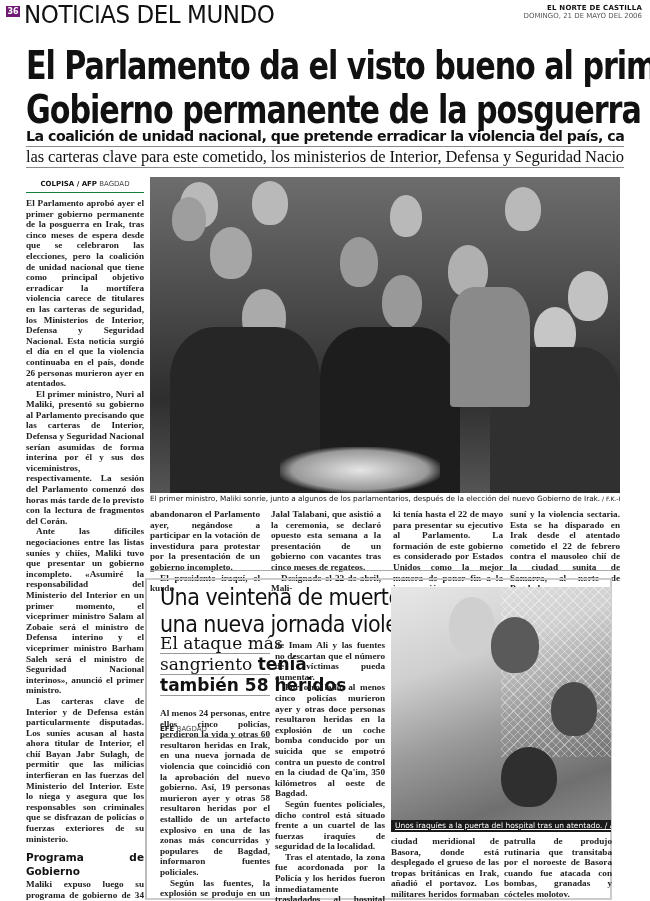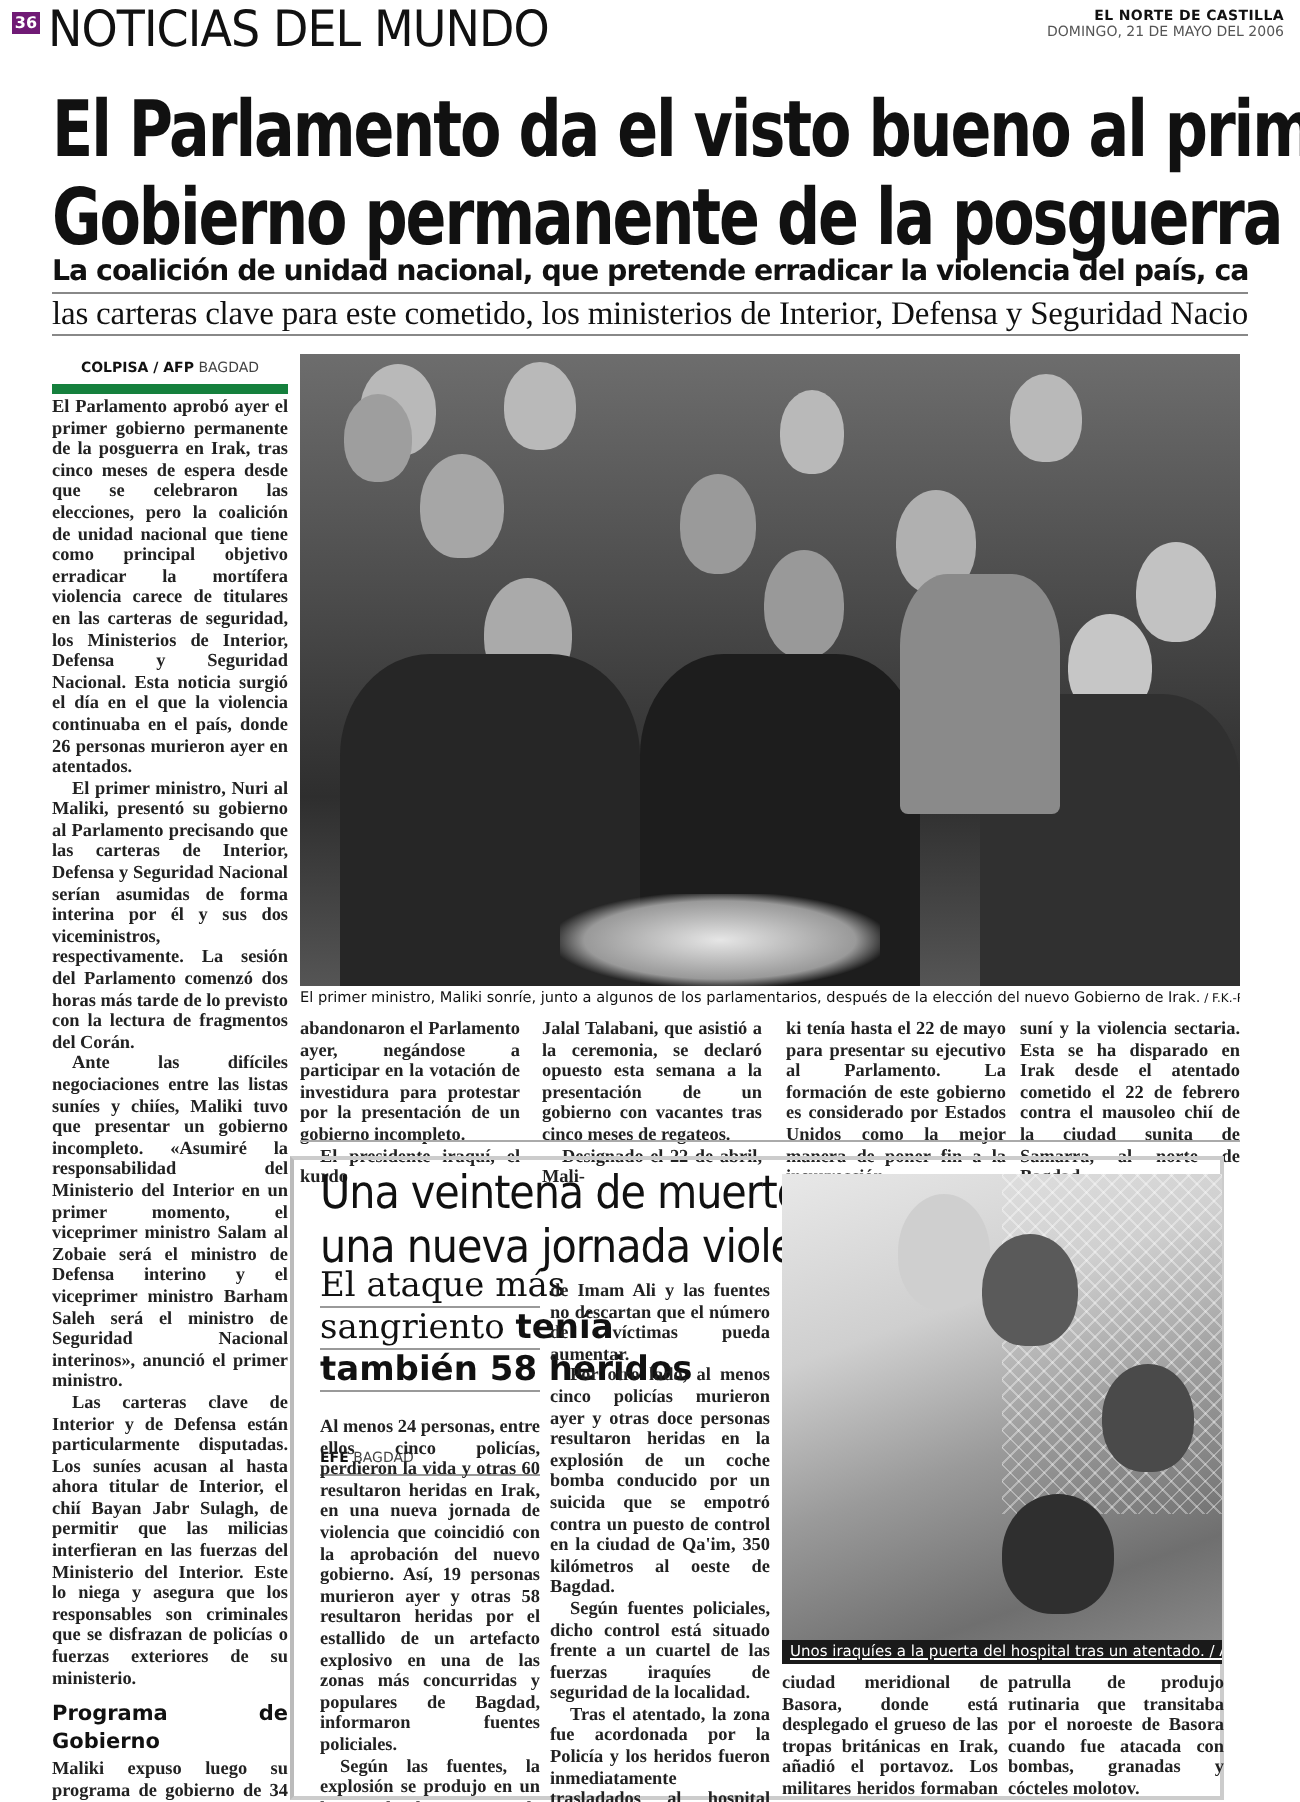--- a/index.html
+++ b/index.html
@@ -9,21 +9,21 @@
   .pagenum { left:6px; top:6px; width:14px; height:11px; background:#701a75; color:#fff; font:bold 8px "DejaVu Sans", sans-serif; text-align:center; line-height:11px; }
   .section { left:24px; top:0px; font:400 25px/30px "DejaVu Sans", sans-serif; letter-spacing:-0.5px; color:#111; transform:scaleX(0.92); transform-origin:left top; }
   .paper { right:8px; top:4px; text-align:right; font-family:"DejaVu Sans", sans-serif; }
   .paper .name { font-weight:bold; font-size:7px; line-height:8px; letter-spacing:0.2px; }
   .paper .date { font-size:7px; line-height:8px; color:#555; }
   .headline { left:26px; top:44px; width:610px; font:bold 39px/44px "DejaVu Sans Condensed","DejaVu Sans", sans-serif; letter-spacing:-1.2px; transform:scaleX(0.86); transform-origin:left top; white-space:nowrap; }
   .lede { left:26px; width:598px; font-size:15px; line-height:20px; border-bottom:1px solid #888; white-space:nowrap; overflow:hidden; }
   .lede1 { top:126px; font-family:"DejaVu Sans", sans-serif; font-weight:bold; font-size:14.2px; letter-spacing:-0.5px; }
   .lede2 { top:147px; font-family:"Liberation Serif", serif; font-size:16.5px; letter-spacing:-0.1px; }
   
-  .byline { left:26px; top:179px; width:118px; border-bottom:5px solid #15803d; font:bold 7px/10px "DejaVu Sans", sans-serif; text-align:center; padding-bottom:3px; }
+  .byline { left:26px; top:179px; width:118px; border-bottom:1px solid #15803d; font:bold 7px/10px "DejaVu Sans", sans-serif; text-align:center; padding-bottom:3px; }
   .byline .city { font-weight:normal; color:#444; }
   .col { font-family:"Liberation Serif", serif; font-size:9.2px; line-height:10.6px; text-align:justify; color:#222; }
   .col p { margin:0; text-indent:0;font-weight:bold; }
   .col p.ind { text-indent:10px; }
   .leftcol { left:26px; top:198px; width:118px; }
   .subhead { font:bold 10.5px/14px "DejaVu Sans", sans-serif; margin:6px 0 1px 0; color:#111; }
   
   .mainphoto { left:150px; top:177px; width:470px; height:316px; background:linear-gradient(180deg,#6d6d6d 0%,#4a4a4a 40%,#2e2e2e 70%,#555 100%); overflow:hidden; }
   .head { position:absolute; border-radius:50% 50% 45% 45%; background:#b9b9b9; }
   .suit { position:absolute; border-radius:30% 30% 4px 4px; background:#262626; }

